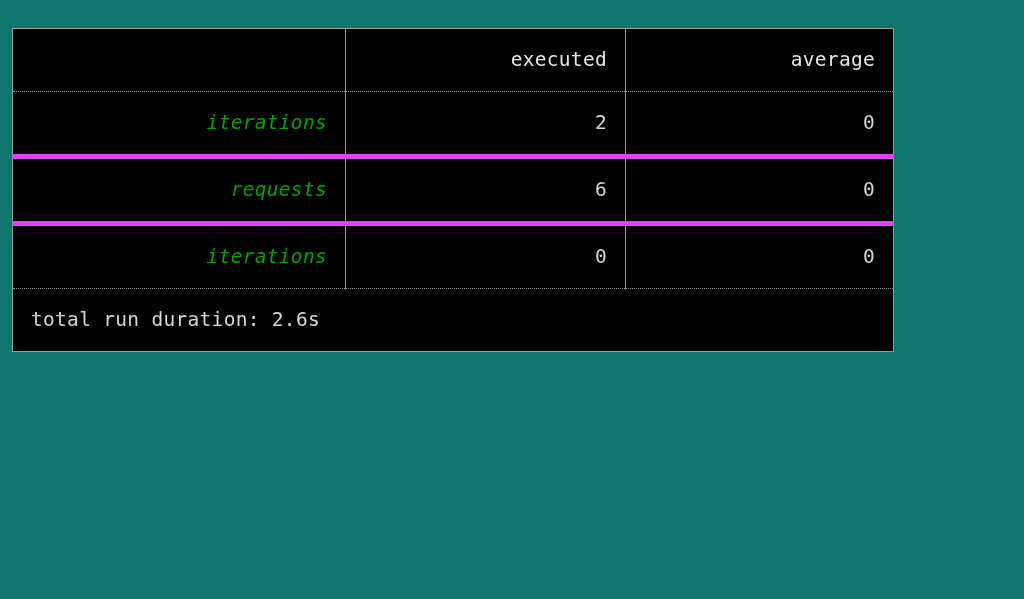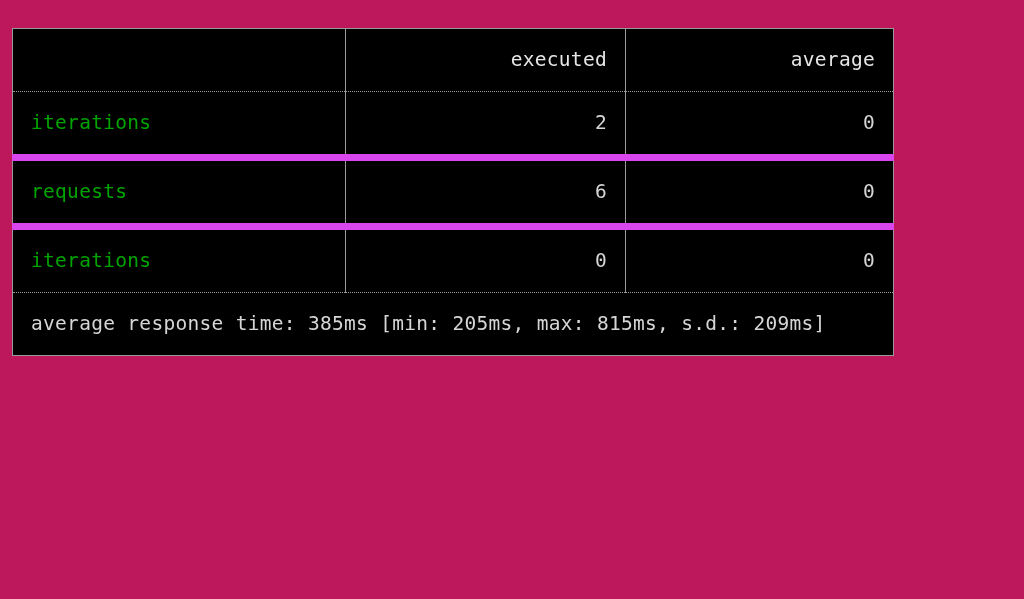--- a/index.html
+++ b/index.html
@@ -11,21 +11,21 @@
     width: 1024px;
     height: 599px;
     overflow: hidden;
     font-family: "DejaVu Sans Mono", "Liberation Mono", monospace;
   }
 
   .terminal {
     position: relative;
     width: 1024px;
     height: 599px;
-    background: #be185d;
+    background: #0f766e;
   }
 
   
   .summary-table {
     position: absolute;
     left: 12px;
     top: 28px;
     width: 881px;
     border-collapse: collapse;
     table-layout: fixed;
@@ -52,25 +52,27 @@
   
   .col-label  { width: 333px; }
   .col-exec   { width: 280px; }
   .col-fail   { width: 268px; }
 
   .cell-div-left {
     border-left: 1px solid #9a9a9a;
   }
 
   
-  .sep-solid  { border-top: 7px solid #d946ef; margin-top: 29px; }
+  .sep-solid  { border-top: 5px solid #d946ef; margin-top: 29px; }
   .sep-dotted { border-top: 1px dotted #9a9a9a; }
 
   .label-cell {
+    text-align: right;
     color: #00a400;
+    font-style: italic;
   }
   .value-cell {
     text-align: right;
     color: #d6d6d6;
   }
   .head-cell {
     text-align: right;
     color: #e6e6e6;
   }
 
@@ -112,22 +114,22 @@
       </tr>
 
 
 
       <tr>
         <td class="label-cell sep-solid">iterations</td>
         <td class="value-cell sep-solid cell-div-left">0</td>
         <td class="value-cell sep-solid cell-div-left">0</td>
       </tr>
 
+      <tr>
+        <td class="footer-cell sep-dotted" colspan="3">total run duration: 2.6s</td>
+      </tr>
 
 
-      <tr>
-        <td class="footer-cell sep-dotted" colspan="3">average response time: 385ms [min: 205ms, max: 815ms, s.d.: 209ms]</td>
-      </tr>
 
     </tbody>
   </table>
 
 </div>
 
 </body></html>

